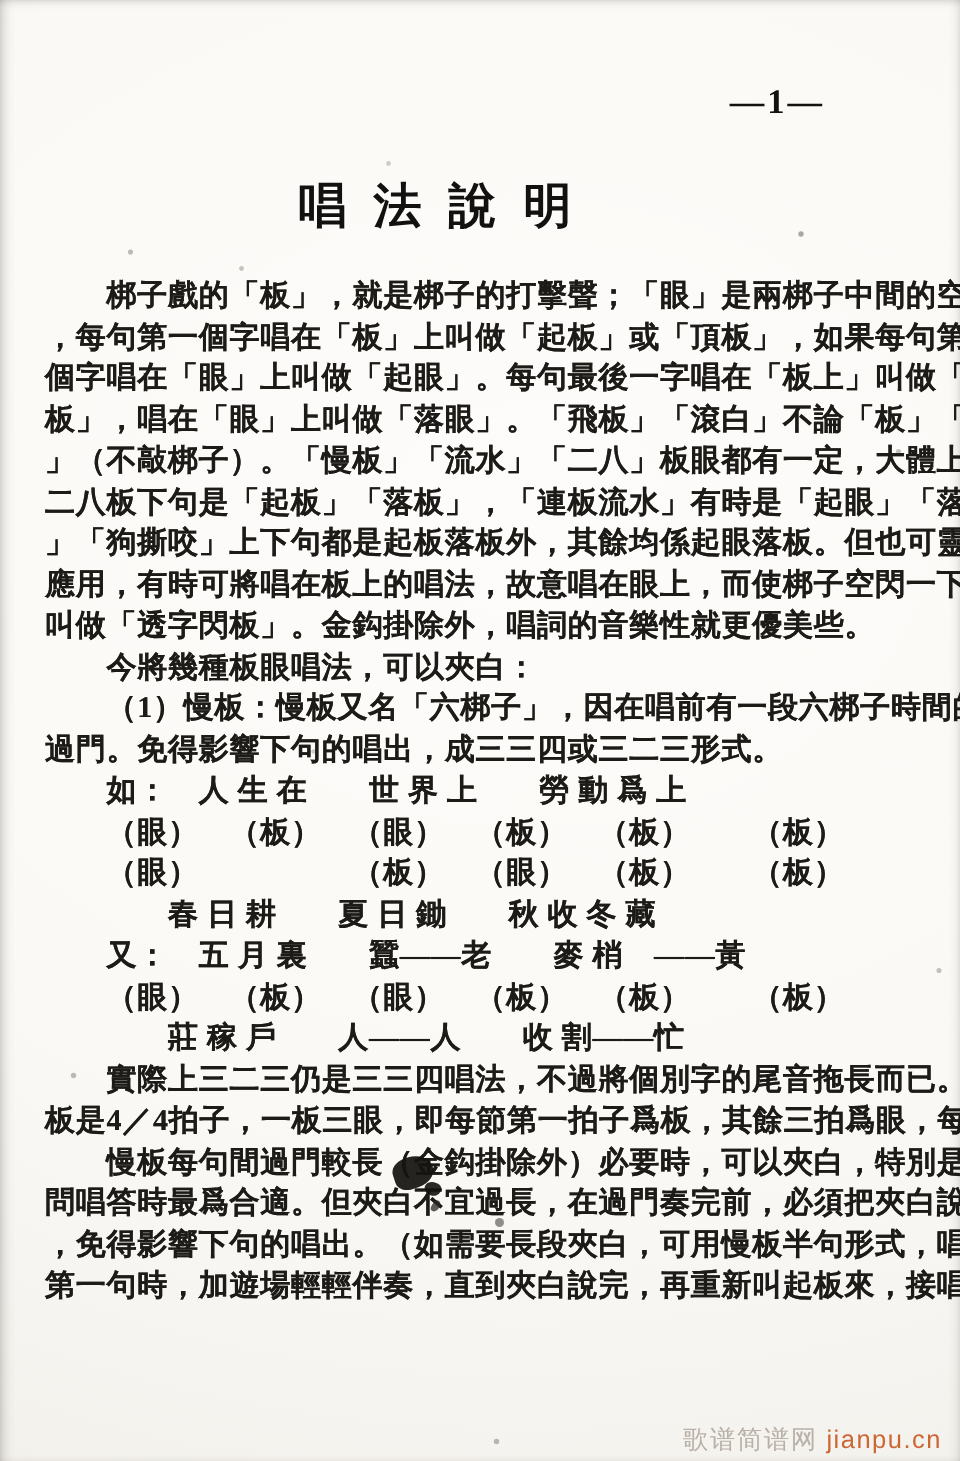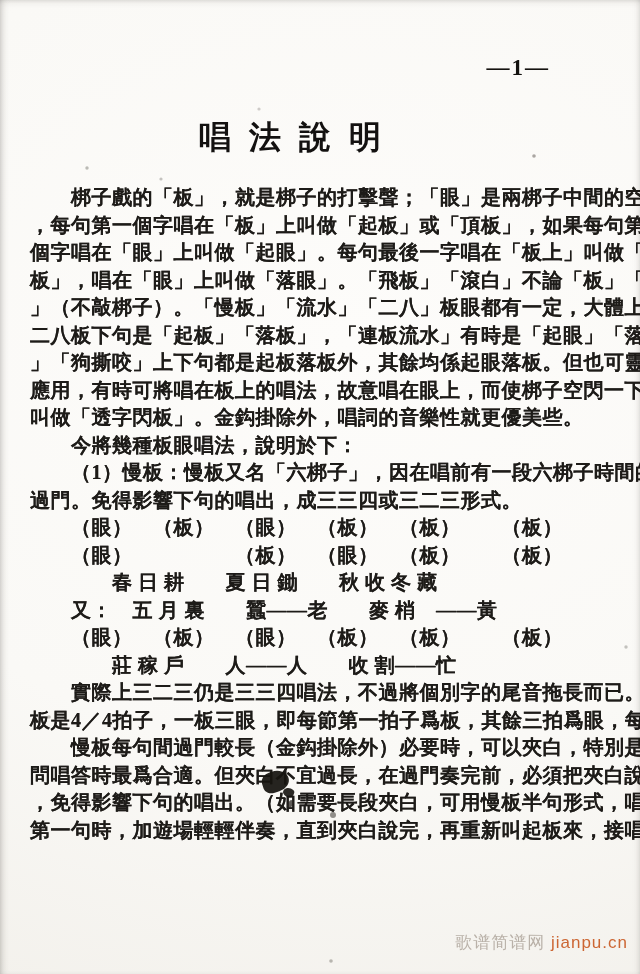--- a/index.html
+++ b/index.html
@@ -119,21 +119,21 @@
       258px 108px 0 0.6px rgba(70,65,58,.25),
       598px 300px 0 0.7px rgba(70,65,58,.3),
       48px 716px 0 0.8px rgba(70,65,58,.35),
       625px 646px 0 0.7px rgba(70,65,58,.3),
       330px 960px 0 0.8px rgba(70,65,58,.35),
       208px 500px 0 0.5px rgba(70,65,58,.25);
   }
   .watermark {
     position: absolute;
     right: 12px;
-    bottom: 20px;
+    bottom: 3px;
     font-size: 17px;
     font-family: "Liberation Sans", "DejaVu Sans", sans-serif;
     letter-spacing: 1px;
     white-space: nowrap;
   }
   .watermark .site-name { color: #b9b1a8; }
   .watermark .site-url  { color: #cc6633; }
 </style>
 </head>
 <body>
@@ -147,23 +147,24 @@
   <div class="body-text">
     <div class="text-line">　　梆子戲的「板」，就是梆子的打擊聲；「眼」是兩梆子中間的空隙</div>
     <div class="text-line">，每句第一個字唱在「板」上叫做「起板」或「頂板」，如果每句第一</div>
     <div class="text-line">個字唱在「眼」上叫做「起眼」。每句最後一字唱在「板上」叫做「落</div>
     <div class="text-line">板」，唱在「眼」上叫做「落眼」。「飛板」「滾白」不論「板」「眼</div>
     <div class="text-line">」（不敲梆子）。「慢板」「流水」「二八」板眼都有一定，大體上除</div>
     <div class="text-line">二八板下句是「起板」「落板」，「連板流水」有時是「起眼」「落眼</div>
     <div class="text-line">」「狗撕咬」上下句都是起板落板外，其餘均係起眼落板。但也可靈活</div>
     <div class="text-line">應用，有時可將唱在板上的唱法，故意唱在眼上，而使梆子空閃一下，</div>
     <div class="text-line">叫做「透字閃板」。金鈎掛除外，唱詞的音樂性就更優美些。</div>
-    <div class="text-line">　　今將幾種板眼唱法，說明於下：</div>
+    <div class="text-line">　　今將幾種板眼唱法，可以夾白：</div>
     <div class="text-line">　　（1）慢板：慢板又名「六梆子」，因在唱前有一段六梆子時間的</div>
     <div class="text-line">過門。免得影響下句的唱出，成三三四或三二三形式。</div>
+    <div class="text-line">　　如：　人 生 在　　世 界 上　　勞 動 爲 上</div>
     <div class="text-line">　　（眼）　（板）　（眼）　（板）　（板）　　（板）</div>
     <div class="text-line">　　（眼）　　　　　（板）　（眼）　（板）　　（板）</div>
     <div class="text-line">　　　　春 日 耕　　夏 日 鋤　　秋 收 冬 藏</div>
     <div class="text-line">　　又：　五 月 裏　　蠶——老　　麥 梢　——黃</div>
     <div class="text-line">　　（眼）　（板）　（眼）　（板）　（板）　　（板）</div>
     <div class="text-line">　　　　莊 稼 戶　　人——人　　收 割——忙</div>
     <div class="text-line">　　實際上三二三仍是三三四唱法，不過將個別字的尾音拖長而已。慢</div>
     <div class="text-line">板是4／4拍子，一板三眼，即每節第一拍子爲板，其餘三拍爲眼，每</div>
     <div class="text-line">　　慢板每句間過門較長（金鈎掛除外）必要時，可以夾白，特別是自</div>
     <div class="text-line">問唱答時最爲合適。但夾白不宜過長，在過門奏完前，必須把夾白說完</div>

